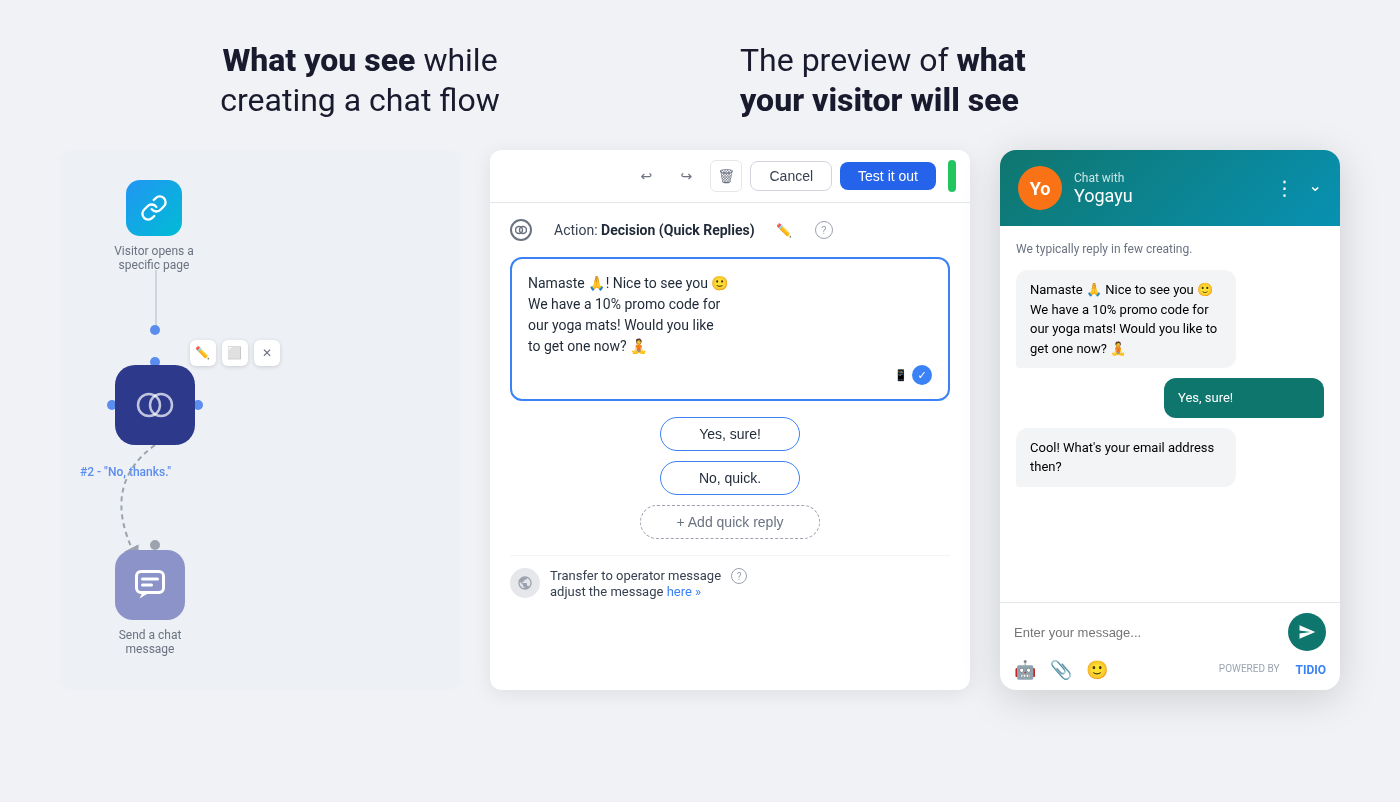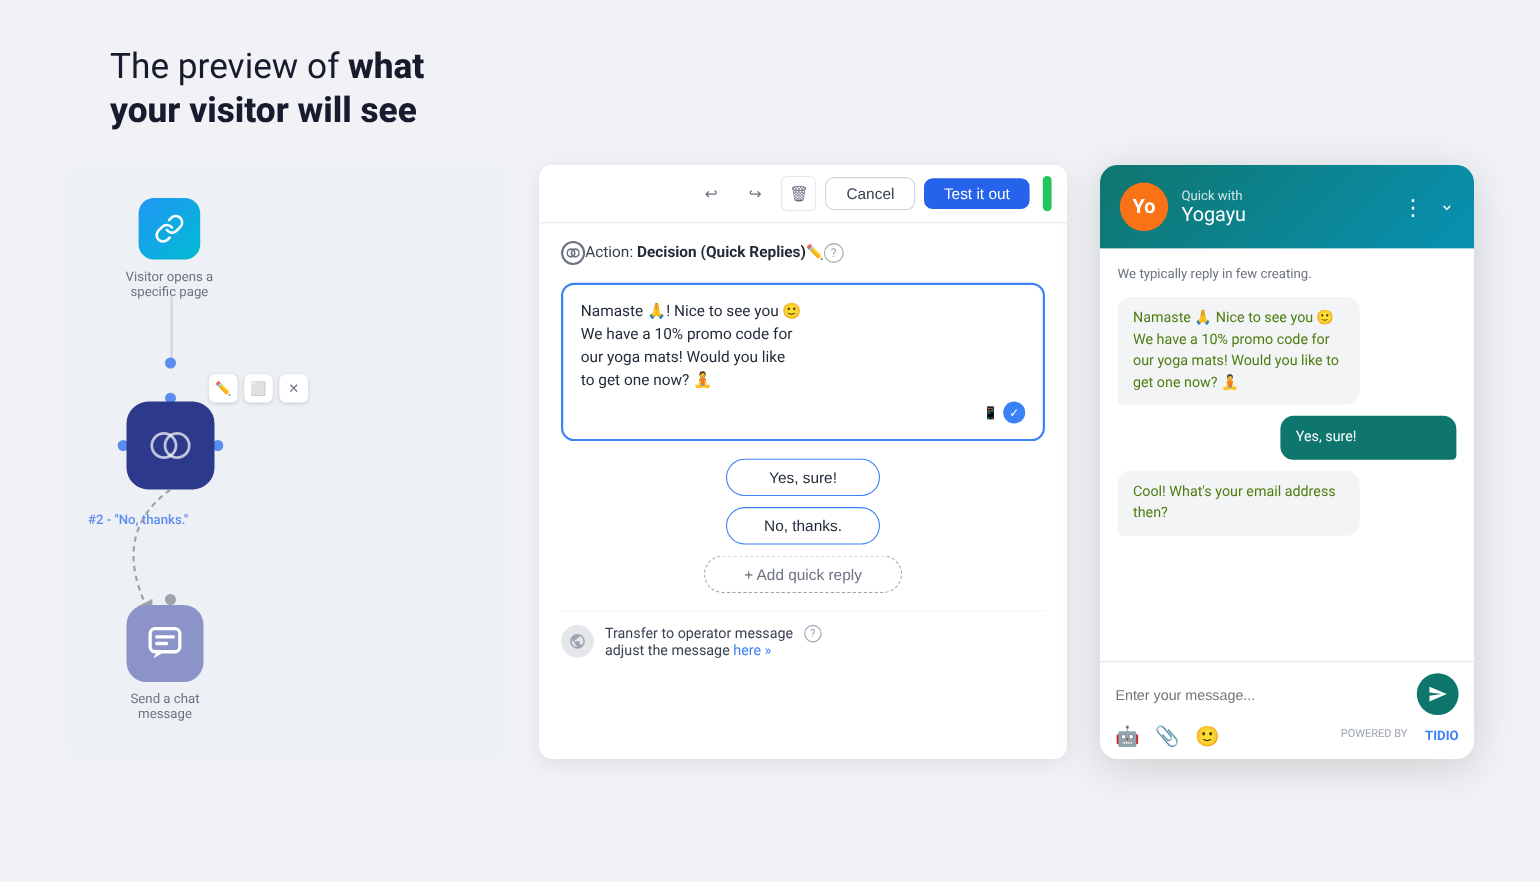--- a/index.html
+++ b/index.html
@@ -233,21 +233,21 @@
 
     .editor-body {
       flex: 1;
       padding: 16px 20px;
       overflow-y: auto;
     }
 
     .action-header {
       display: flex;
       align-items: center;
-      gap: 0;
+      gap: 22px;
       margin-bottom: 16px;
     }
 
     .action-icon-circle {
       width: 22px;
       height: 22px;
       border: 2px solid #6b7280;
       border-radius: 50%;
       display: flex;
       align-items: center;
@@ -463,21 +463,21 @@
       font-size: 12px;
       color: #6b7280;
       margin-bottom: 14px;
     }
 
     .bot-message {
       background: #f3f4f6;
       border-radius: 12px 12px 12px 4px;
       padding: 10px 14px;
       font-size: 13px;
-      color: #4d7c0f;
+      color: #000000;
       line-height: 1.5;
       max-width: 220px;
       margin-bottom: 10px;
     }
 
     .user-message {
       background: #0f766e;
       border-radius: 12px 12px 4px 12px;
       padding: 10px 14px;
       font-size: 13px;
@@ -548,20 +548,23 @@
       color: #3b82f6;
       font-size: 12px;
     }
   </style>
 </head>
 <body>
 
 <div class="page-wrapper">
 
   <div class="top-headers">
+    <div class="left-header">
+      <span class="bold">What you see</span><span class="normal"> while<br>creating a chat flow</span>
+    </div>
     <div class="right-header">
       <span class="normal">The preview of </span><span class="bold">what<br>your visitor will see</span>
     </div>
   </div>
 
   <div class="main-content">
 
     <div class="flow-panel">
       <div class="flow-canvas">
 
@@ -662,53 +665,53 @@
         <div class="message-bubble-wrapper">
           <div class="message-text">Namaste 🙏! Nice to see you 🙂<br>We have a 10% promo code for<br>our yoga mats! Would you like<br>to get one now? 🧘</div>
           <div class="message-meta">
             <span style="font-size:11px; color:#9ca3af;">📱</span>
             <div class="check-icon">✓</div>
           </div>
         </div>
 
         <div class="quick-replies">
           <button class="quick-reply-btn">Yes, sure!</button>
-          <button class="quick-reply-btn">No, thanks.</button>
+          <button class="quick-reply-btn">No, quick.</button>
           <button class="add-quick-reply-btn">+ Add quick reply</button>
         </div>
 
         <div class="transfer-section">
           <div class="transfer-avatar">
             <svg width="16" height="16" viewBox="0 0 24 24" fill="#9ca3af">
               <path d="M12 2C6.48 2 2 6.48 2 12s4.48 10 10 10 10-4.48 10-10S17.52 2 12 2zm-1 17.93c-3.95-.49-7-3.85-7-7.93 0-.62.08-1.21.21-1.79L9 15v1c0 1.1.9 2 2 2v1.93zm6.9-2.54c-.26-.81-1-1.39-1.9-1.39h-1v-3c0-.55-.45-1-1-1H8v-2h2c.55 0 1-.45 1-1V7h2c1.1 0 2-.9 2-2v-.41c2.93 1.19 5 4.06 5 7.41 0 2.08-.8 3.97-2.1 5.39z"></path>
             </svg>
           </div>
           <div>
-            <div style="display:flex; align-items:center; gap:6px;">
+            <div style="display:flex; gap:6px;">
               <span class="transfer-text">Transfer to operator message</span>
               <div class="transfer-help">?</div>
             </div>
             <div class="transfer-text">
               <span>adjust the message</span>
               <a class="transfer-link">here »</a>
             </div>
           </div>
         </div>
       </div>
     </div>
 
     <div class="preview-panel">
       <div class="chat-widget">
 
         <div class="chat-header">
           <div class="chat-avatar">
             <span>Yo</span>
           </div>
           <div class="chat-header-info">
-            <div class="chat-with-label">Quick with</div>
+            <div class="chat-with-label">Chat with</div>
             <div class="chat-business-name">Yogayu</div>
           </div>
           <div class="chat-header-actions">
             <span style="font-size:20px; cursor:pointer; color:white;">⋮</span>
             <span style="font-size:16px; cursor:pointer; color:white;">⌄</span>
           </div>
         </div>
 
         <div class="chat-body">
           <div class="reply-time">We typically reply in few creating.</div>

